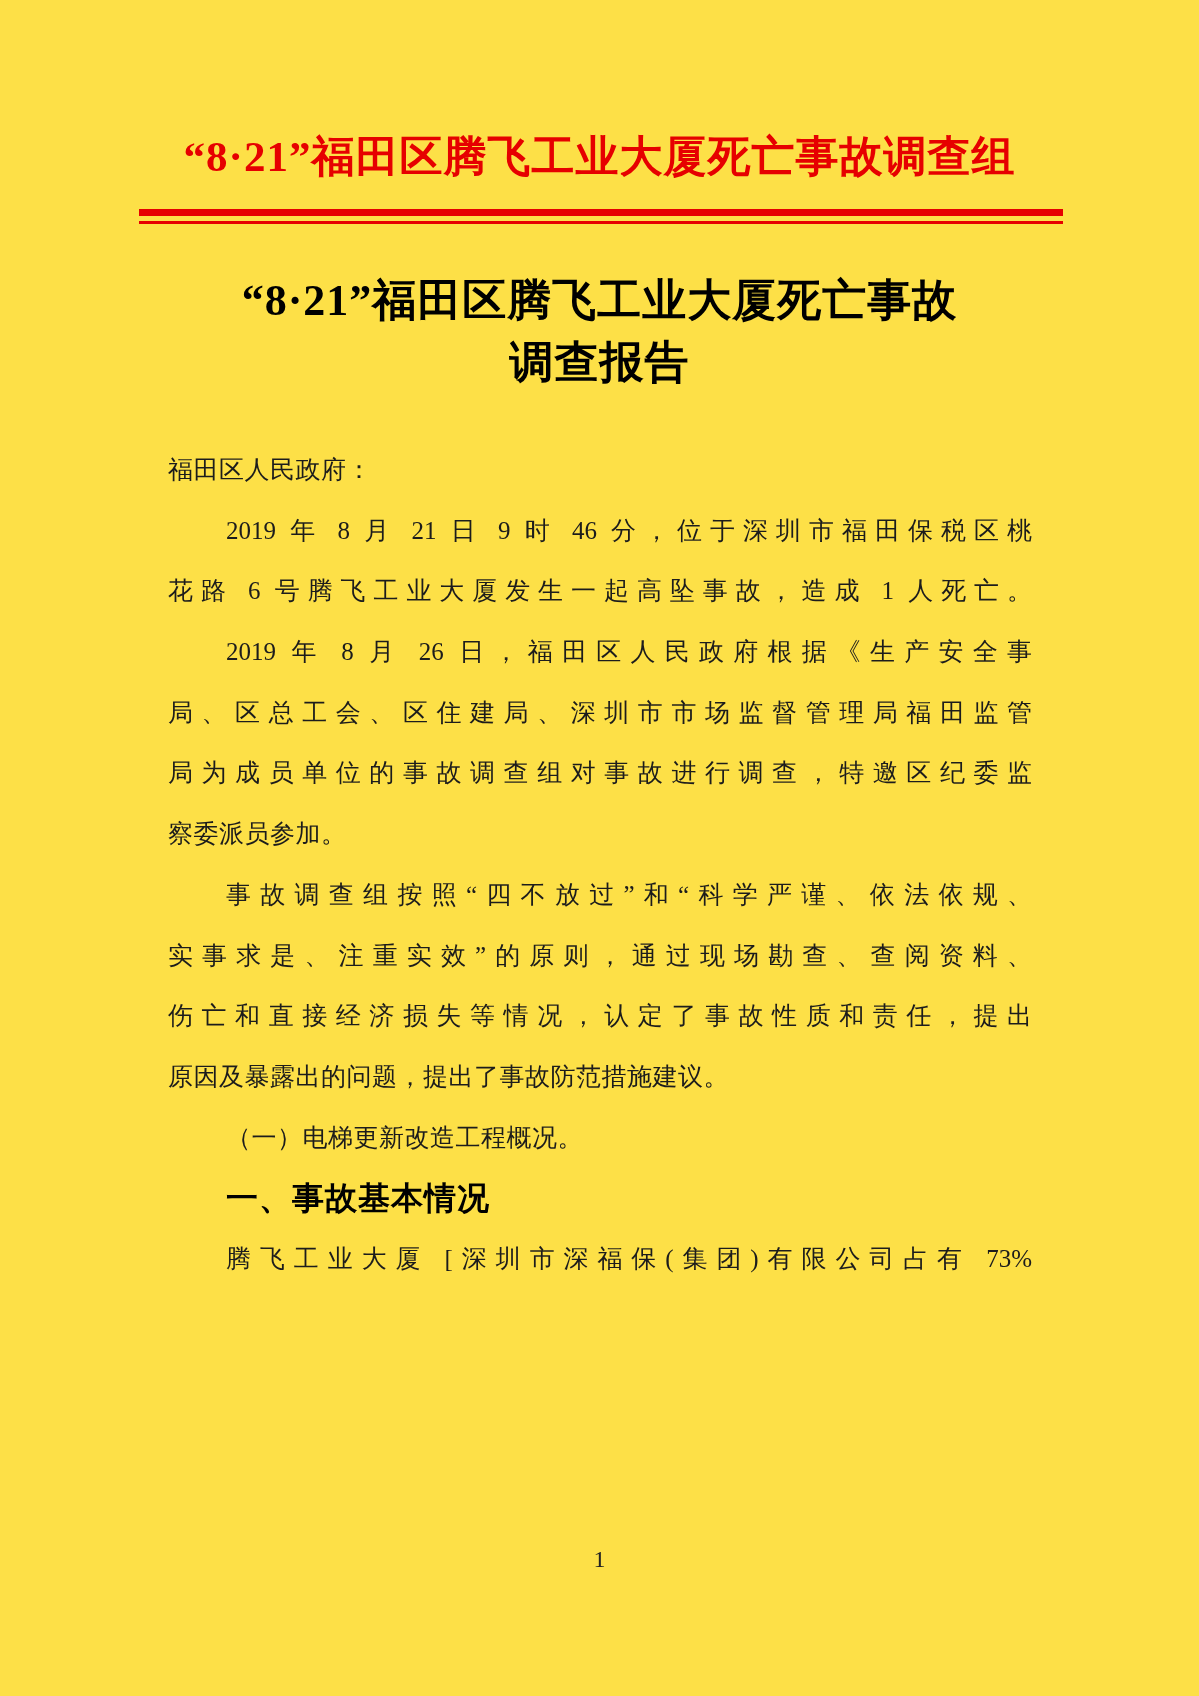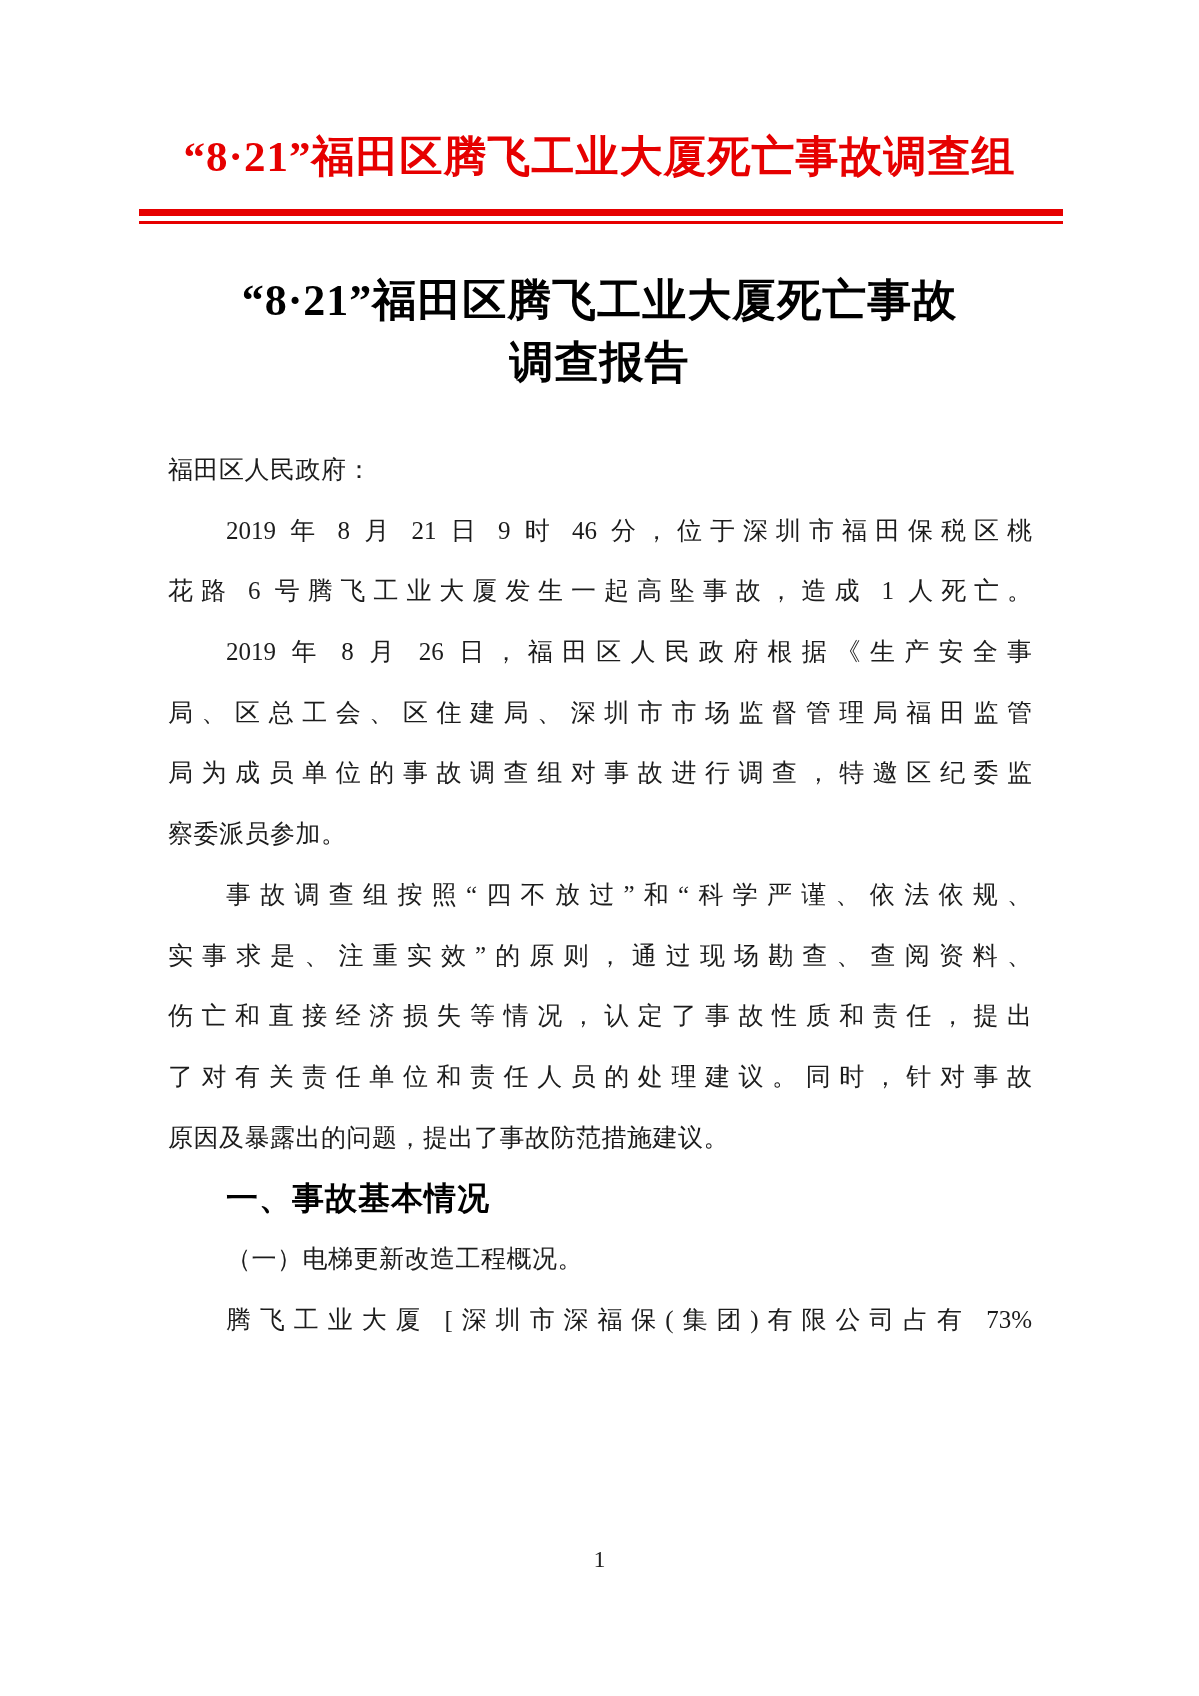--- a/index.html
+++ b/index.html
@@ -5,21 +5,21 @@
   html, body {
     margin: 0;
     padding: 0;
     background: #e9e9e9;
   }
   .page {
     position: relative;
     width: 1199px;
     height: 1696px;
     margin: 0 auto;
-    background: #ffffff;
+    background: #fde047;
     overflow: hidden;
     font-family: "Liberation Serif", "DejaVu Serif", serif;
     color: #141414;
   }
   
   .banner {
     position: absolute;
     top: 128px;
     left: 0;
     right: 0;
@@ -125,22 +125,21 @@
       <div class="line body">福田区人民政府：</div>
       <div class="line body indent justify">2019 年 8 月 21 日 9 时 46 分，位于深圳市福田保税区桃</div>
       <div class="line body justify">花路 6 号腾飞工业大厦发生一起高坠事故，造成 1 人死亡。</div>
       <div class="line body indent justify">2019 年 8 月 26 日，福田区人民政府根据《生产安全事</div>
       <div class="line body justify">局、区总工会、区住建局、深圳市市场监督管理局福田监管</div>
       <div class="line body justify">局为成员单位的事故调查组对事故进行调查，特邀区纪委监</div>
       <div class="line body">察委派员参加。</div>
       <div class="line body indent justify">事故调查组按照“四不放过”和“科学严谨、依法依规、</div>
       <div class="line body justify">实事求是、注重实效”的原则，通过现场勘查、查阅资料、</div>
       <div class="line body justify">伤亡和直接经济损失等情况，认定了事故性质和责任，提出</div>
-      <div class="line body justify">了对有关责任单位和责任人员的处理建议。同时，针对事故</div>
       <div class="line body">原因及暴露出的问题，提出了事故防范措施建议。</div>
+      <div class="line body indent">（一）电梯更新改造工程概况。</div>
       <div class="line heading indent"><span class="hvy">一、事故</span><span>基本情况</span></div>
-      <div class="line body indent">（一）电梯更新改造工程概况。</div>
       <div class="line body indent justify">腾飞工业大厦 [深圳市深福保(集团)有限公司占有 73%</div>
     </div>
 
   <div class="page-number">1</div>
 
 </div>
 
 </body></html>

